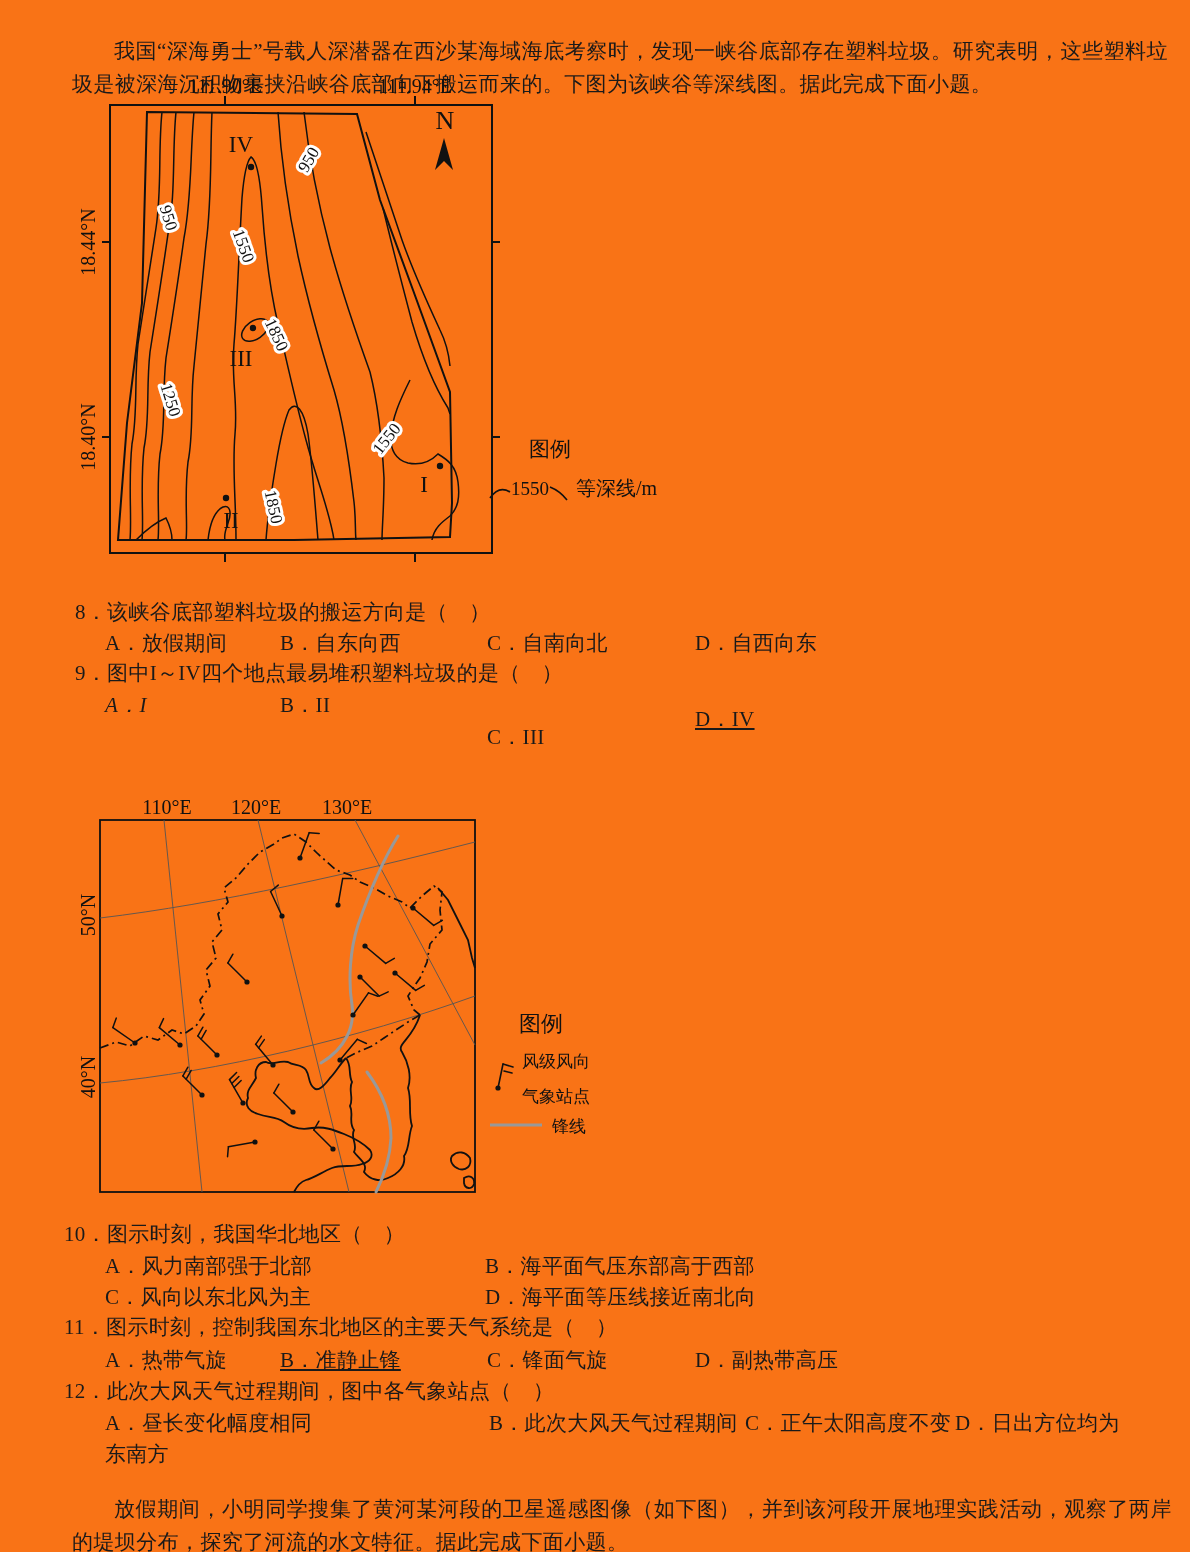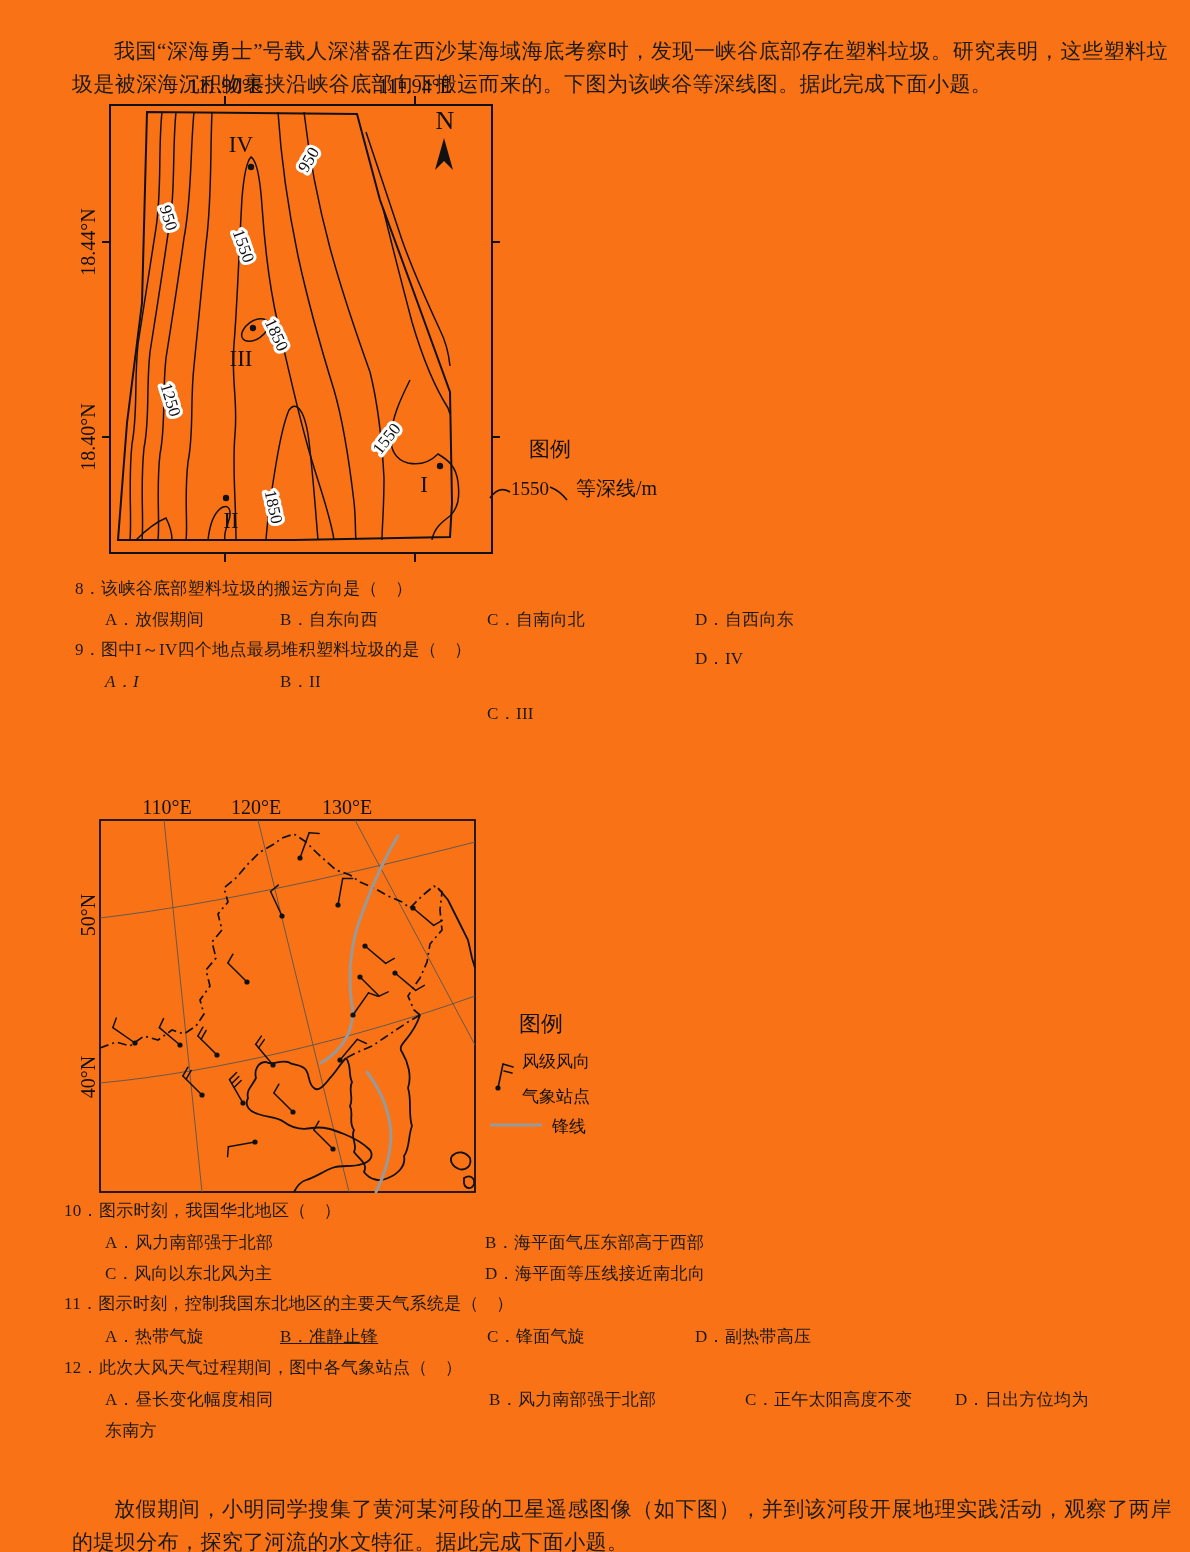--- a/index.html
+++ b/index.html
@@ -7,21 +7,21 @@
     position:relative;width:1190px;height:1552px;margin:0 auto;
     background:#f97316;overflow:hidden;
     font-family:"Liberation Serif","DejaVu Serif",serif;
     color:#1a1a1a;
   }
   .para{
     position:absolute;font-size:21px;line-height:33px;
     text-align:justify;text-indent:2em;letter-spacing:0.4px;
   }
   .qstem,.opt{
-    position:absolute;font-size:17px;white-space:nowrap;letter-spacing:0.3px;
+    position:absolute;font-size:21px;white-space:nowrap;letter-spacing:0.3px;margin-top:21px;
   }
   svg{position:absolute;overflow:visible;}
   svg text{
     font-family:"Liberation Serif","DejaVu Serif",serif;
     fill:#111;
   }
   .clabel{
     font-size:17px;
     paint-order:stroke;stroke:#ffffff;stroke-width:6px;stroke-linejoin:round;
   }
@@ -106,21 +106,21 @@
   <div class="qstem" style="top:577px;left:75px;">8．该峡谷底部塑料垃圾的搬运方向是（　）</div>
   <div class="opt" style="top:608px;left:105px;">A．放假期间</div>
   <div class="opt" style="top:608px;left:280px;">B．自东向西</div>
   <div class="opt" style="top:608px;left:487px;">C．自南向北</div>
   <div class="opt" style="top:608px;left:695px;">D．自西向东</div>
 
   <div class="qstem" style="top:638px;left:75px;text-align:center;">9．图中I～IV四个地点最易堆积塑料垃圾的是（　）</div>
   <div class="opt" style="top:670px;left:105px;font-style:italic;">A．I</div>
   <div class="opt" style="top:670px;left:280px;">B．II</div>
   <div class="opt" style="top:702px;left:487px;">C．III</div>
-  <div class="opt" style="top:647px;left:695px;">D．IV</div>
+  <div class="opt" style="top:684px;left:695px;text-decoration:underline;">D．IV</div>
 
 
   <svg style="left:78px;top:800px;" width="580" height="410" viewBox="0 0 580 410">
     <rect x="22" y="20" width="375" height="372" fill="none" stroke="#111" stroke-width="1.8"></rect>
 
     <g stroke="#555" stroke-width="0.9" fill="none">
       <line x1="86" y1="20" x2="124" y2="392"></line>
       <line x1="180" y1="20" x2="271" y2="392"></line>
       <line x1="277" y1="20" x2="397" y2="245"></line>
       <path d="M 22,118 C 140,104 280,72 397,42"></path>
@@ -249,20 +249,20 @@
   <div class="opt" style="top:1262px;left:485px;">D．海平面等压线接近南北向</div>
 
   <div class="qstem" style="top:1292px;left:64px;">11．图示时刻，控制我国东北地区的主要天气系统是（　）</div>
   <div class="opt" style="top:1325px;left:105px;">A．热带气旋</div>
   <div class="opt" style="top:1325px;left:280px;text-decoration:underline;">B．准静止锋</div>
   <div class="opt" style="top:1325px;left:487px;">C．锋面气旋</div>
   <div class="opt" style="top:1325px;left:695px;">D．副热带高压</div>
 
   <div class="qstem" style="top:1356px;left:64px;">12．此次大风天气过程期间，图中各气象站点（　）</div>
   <div class="opt" style="top:1388px;left:105px;">A．昼长变化幅度相同</div>
-  <div class="opt" style="top:1388px;left:489px;">B．风力南部强于北部</div>
+  <div class="opt" style="top:1388px;left:489px;">B．此次大风天气过程期间</div>
   <div class="opt" style="top:1388px;left:745px;">C．正午太阳高度不变</div>
   <div class="opt" style="top:1388px;left:955px;">D．日出方位均为</div>
   <div class="opt" style="top:1419px;left:105px;">东南方</div>
 
   <p class="para" style="top:1472px;left:72px;width:1100px;">放假期间，小明同学搜集了黄河某河段的卫星遥感图像（如下图），并到该河段开展地理实践活动，观察了两岸的堤坝分布，探究了河流的水文特征。据此完成下面小题。</p>
 
 </div>
 
 </body></html>

